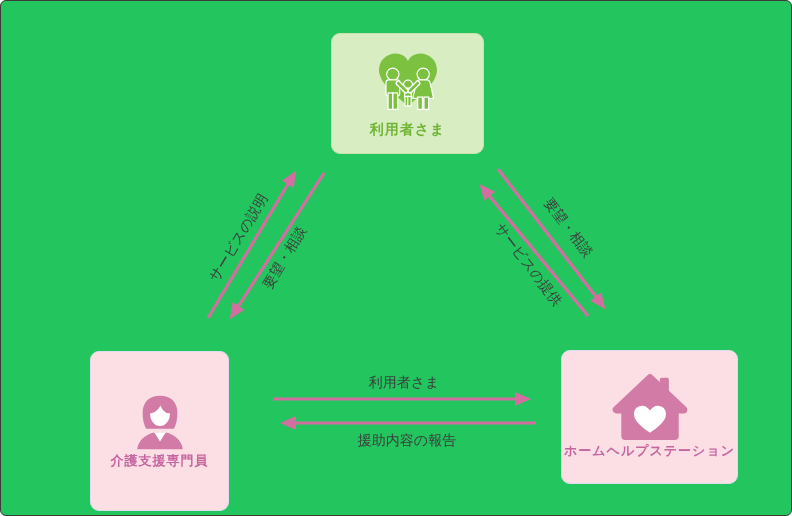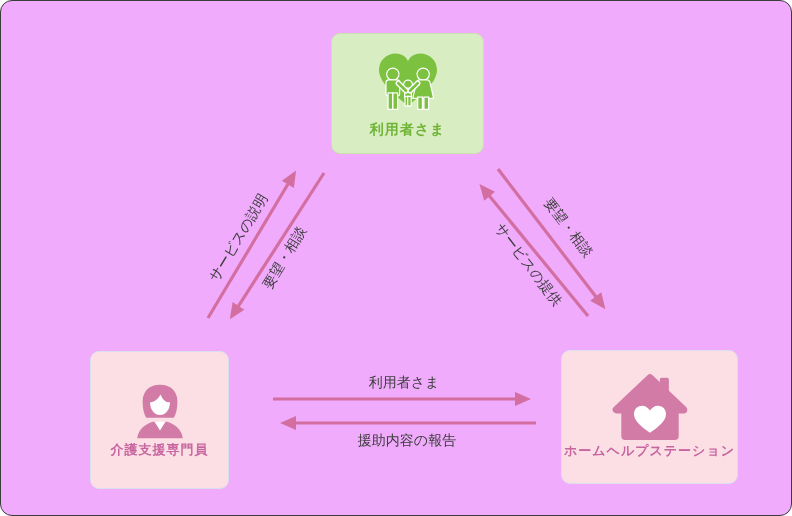--- a/index.html
+++ b/index.html
@@ -2,23 +2,23 @@
 <html><head>
 <meta charset="utf-8">
 <style>
   * { box-sizing: border-box; margin: 0; padding: 0; }
   html, body { width: 792px; height: 516px; background: #ffffff; }
   body { font-family: "DejaVu Sans", "Liberation Sans", sans-serif; }
 
   .canvas {
     position: relative;
     width: 792px; height: 516px;
-    background: #f0abfc;
+    background: #22c55e;
     border: 1.5px solid #3b3b3b;
-    border-radius: 12px;
+    border-radius: 6px;
     overflow: hidden;
   }
 
   .arrows-layer {
     position: absolute; left: 0; top: 0;
     width: 792px; height: 516px;
   }
 
   
   .node {
@@ -28,21 +28,21 @@
     border-radius: 9px;
     text-align: center;
   }
   .node-user {
     left: 330px; top: 32px; width: 153px; height: 121px;
     background: #d9edc3; border: 1px solid #c9e1ae;
   }
   .node-pink {
     background: #fcdfe4; border: 1px solid #dcdeee;
   }
-  .node-cm  { left: 89px;  top: 350px; width: 139px; height: 138px; }
+  .node-cm  { left: 89px;  top: 350px; width: 139px; height: 160px; }
   .node-hh  { left: 560px; top: 349px; width: 177px; height: 134px; }
 
   .node-label {
     font-weight: bold; letter-spacing: 1px; white-space: nowrap;
   }
   .green-text { color: #6fb434; font-size: 14px; margin-top: 4px; }
   .pink-text  { color: #c765a0; font-size: 13px; line-height: 1.55; }
 
   .node-icon { display: block; }
 

